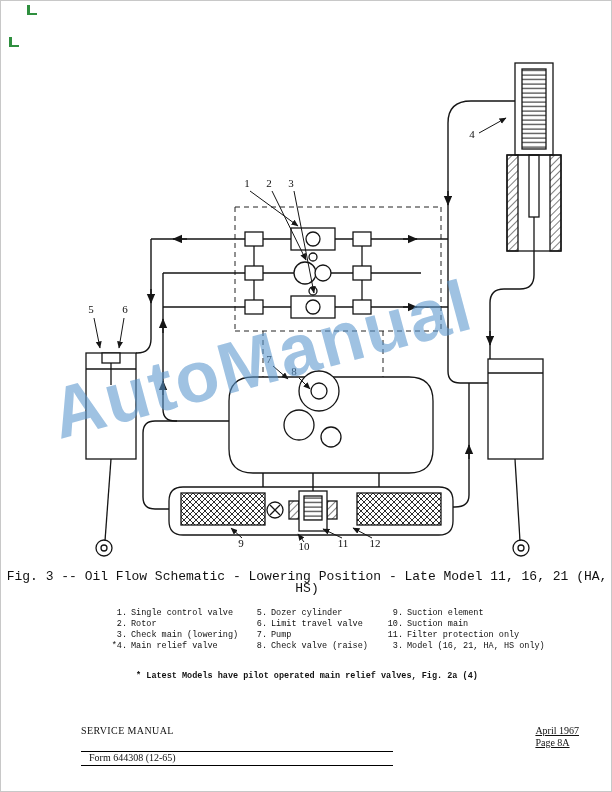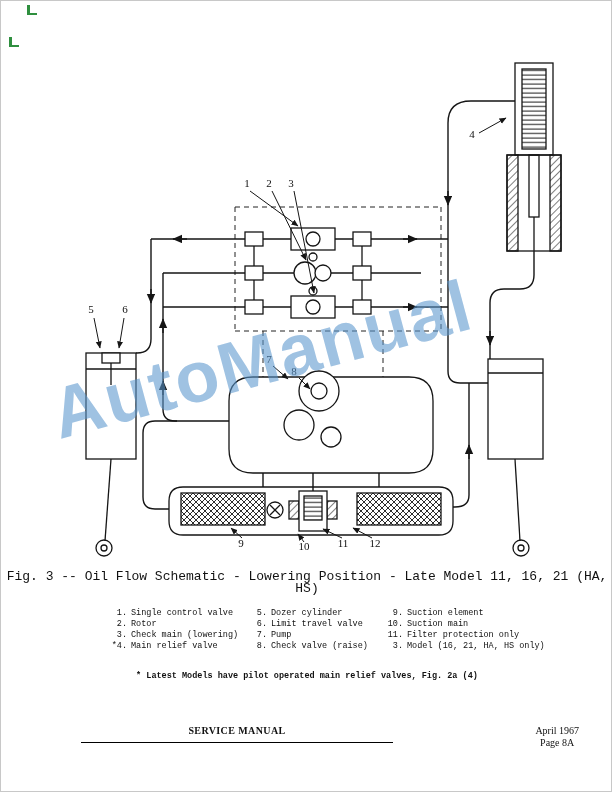--- a/index.html
+++ b/index.html
@@ -27,23 +27,23 @@
   .ln { width:20px; text-align:right; margin-right:4px; flex:none; }
   .lt { white-space:nowrap; }
 
   .footnote { position:absolute; top:670px; left:0; width:612px; z-index:3;
               text-align:center; font-family:"Liberation Mono", monospace;
               font-size:8.5px; font-weight:bold; }
 
   .footer { position:absolute; left:80px; top:724px; width:498px; z-index:3;
             font-size:10px; line-height:12px; }
   .f-left { width:312px; }
-  .f-sm { font-weight:bold; letter-spacing:0.4px; border-bottom:1.2px solid #000; padding-bottom:5px;text-align:center; }
+  .f-sm { font-weight:normal; letter-spacing:0.4px; border-bottom:1.2px solid #000; padding-bottom:14px; }
   .f-form { border-bottom:1.2px solid #000; padding-bottom:1px; padding-left:8px; }
-  .f-right { position:absolute; right:0; top:0; text-align:center; }
+  .f-right { position:absolute; right:0; top:0; text-align:left;text-decoration:underline; }
 
   .crop-mark { position:absolute; z-index:5; }
   .crop-1 { left:26px; top:4px;  width:10px; height:10px; border-left:3px solid #2f8f3f; border-bottom:2px solid #2f8f3f; }
   .crop-2 { left:8px;  top:36px; width:10px; height:10px; border-left:3px solid #2f8f3f; border-bottom:2px solid #2f8f3f; }
 </style>
 </head>
 <body>
 
 <div class="page">
 
@@ -264,20 +264,21 @@
           <span class="lt">Model (16, 21, HA, HS only)</span>
         </div>
     </div>
   </div>
 
   <div class="footnote">* Latest Models have pilot operated main relief valves, Fig. 2a (4)</div>
 
   <div class="footer">
     <div class="f-left">
       <div class="f-sm">SERVICE MANUAL</div>
+      <div class="f-form">Form 644308 (12-65)</div>
     </div>
     <div class="f-right">
       <div>April 1967</div>
       <div>Page 8A</div>
     </div>
   </div>
 
 </div>
 
 </body></html>

